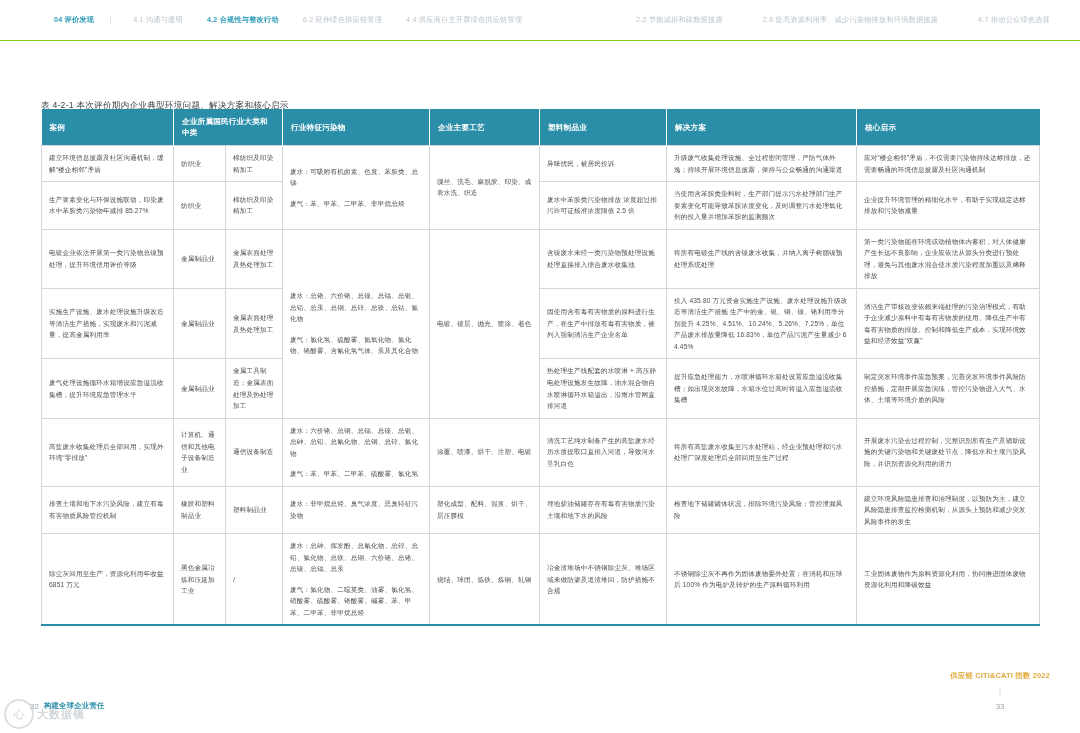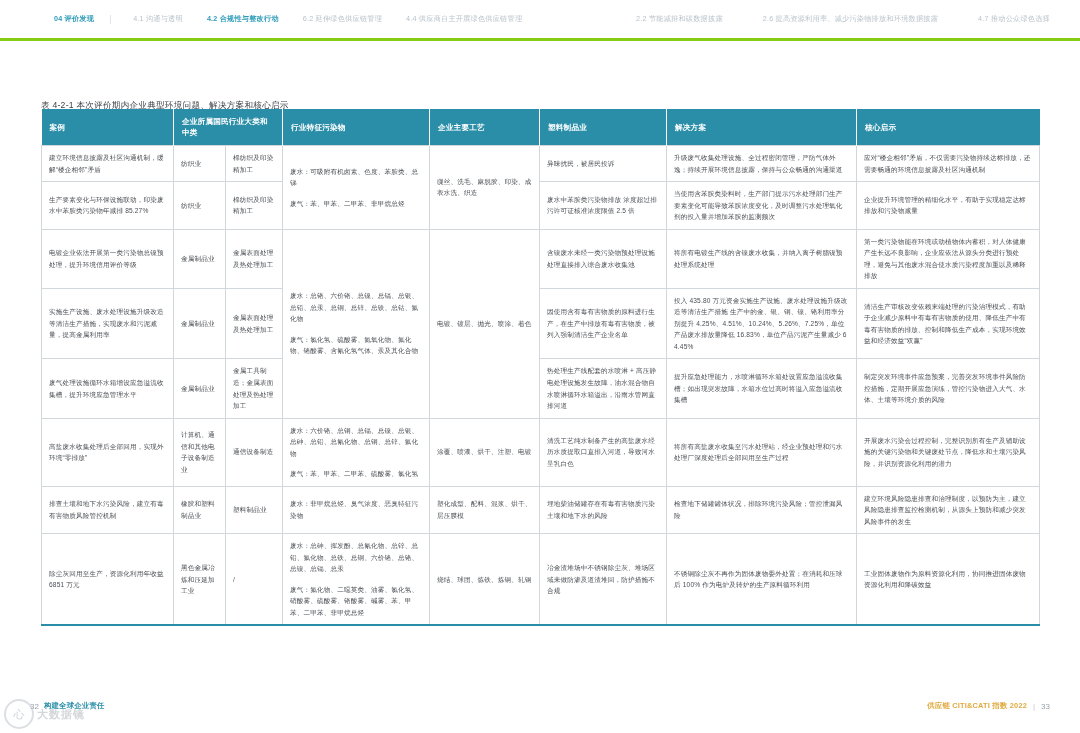--- a/index.html
+++ b/index.html
@@ -20,21 +20,21 @@
     background: #ffffff;
     box-sizing: border-box;
   }
   
   .topnav {
     position: absolute;
     top: 0;
     left: 0;
     width: 1080px;
     height: 41px;
-    border-bottom: 3px solid #84cc16;
+    border-bottom: 1px solid #84cc16;
     display: flex;
     align-items: center;
     box-sizing: border-box;
   }
   .nav-group-left {
     display: flex;
     align-items: center;
     padding-left: 54px;
   }
   .nav-group-right {
@@ -148,20 +148,21 @@
     font-weight: bold;
     letter-spacing: .2px;
   }
   .footer-right {
     position: absolute;
     right: 30px;
     bottom: 22px;
     display: flex;
     align-items: center;
     gap: 6px;
+    flex-direction: column;
   }
   .footer-right-label {
     font-size: 7.4px;
     color: #e0a93c;
     font-weight: bold;
     letter-spacing: .2px;
   }
   .pg-num-right {
     font-size: 8px;
     color: #9aa3ab;

